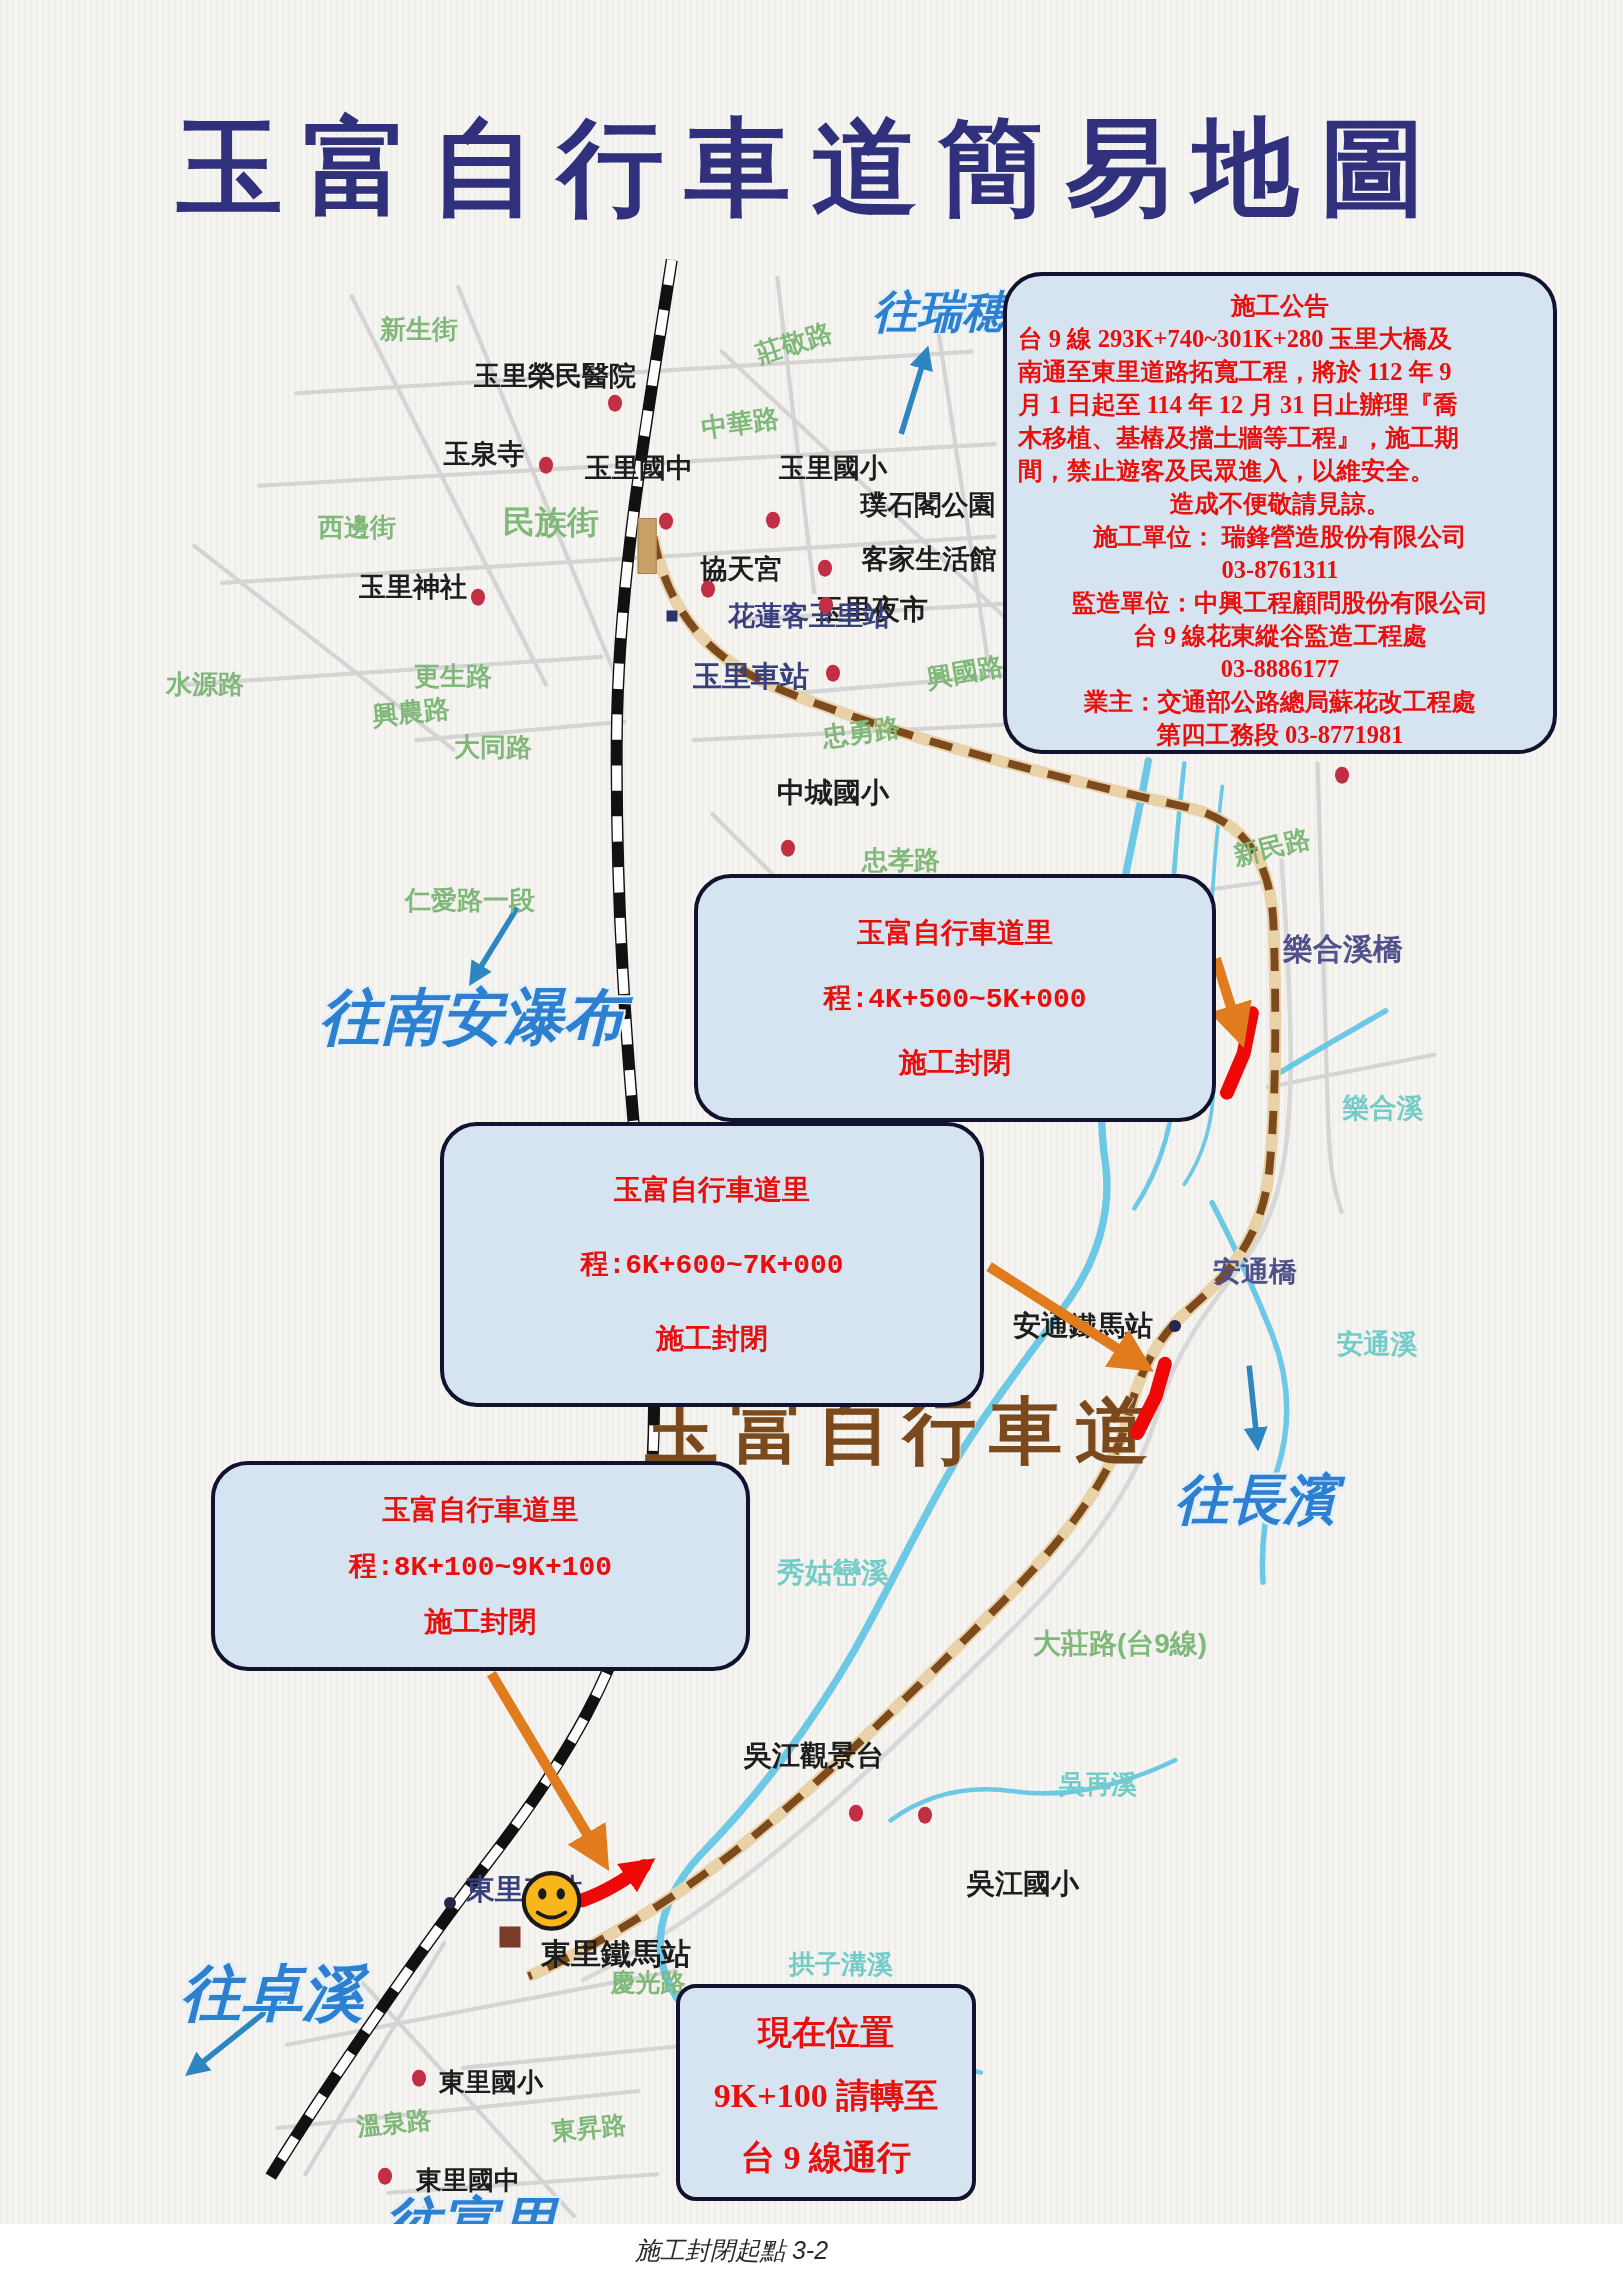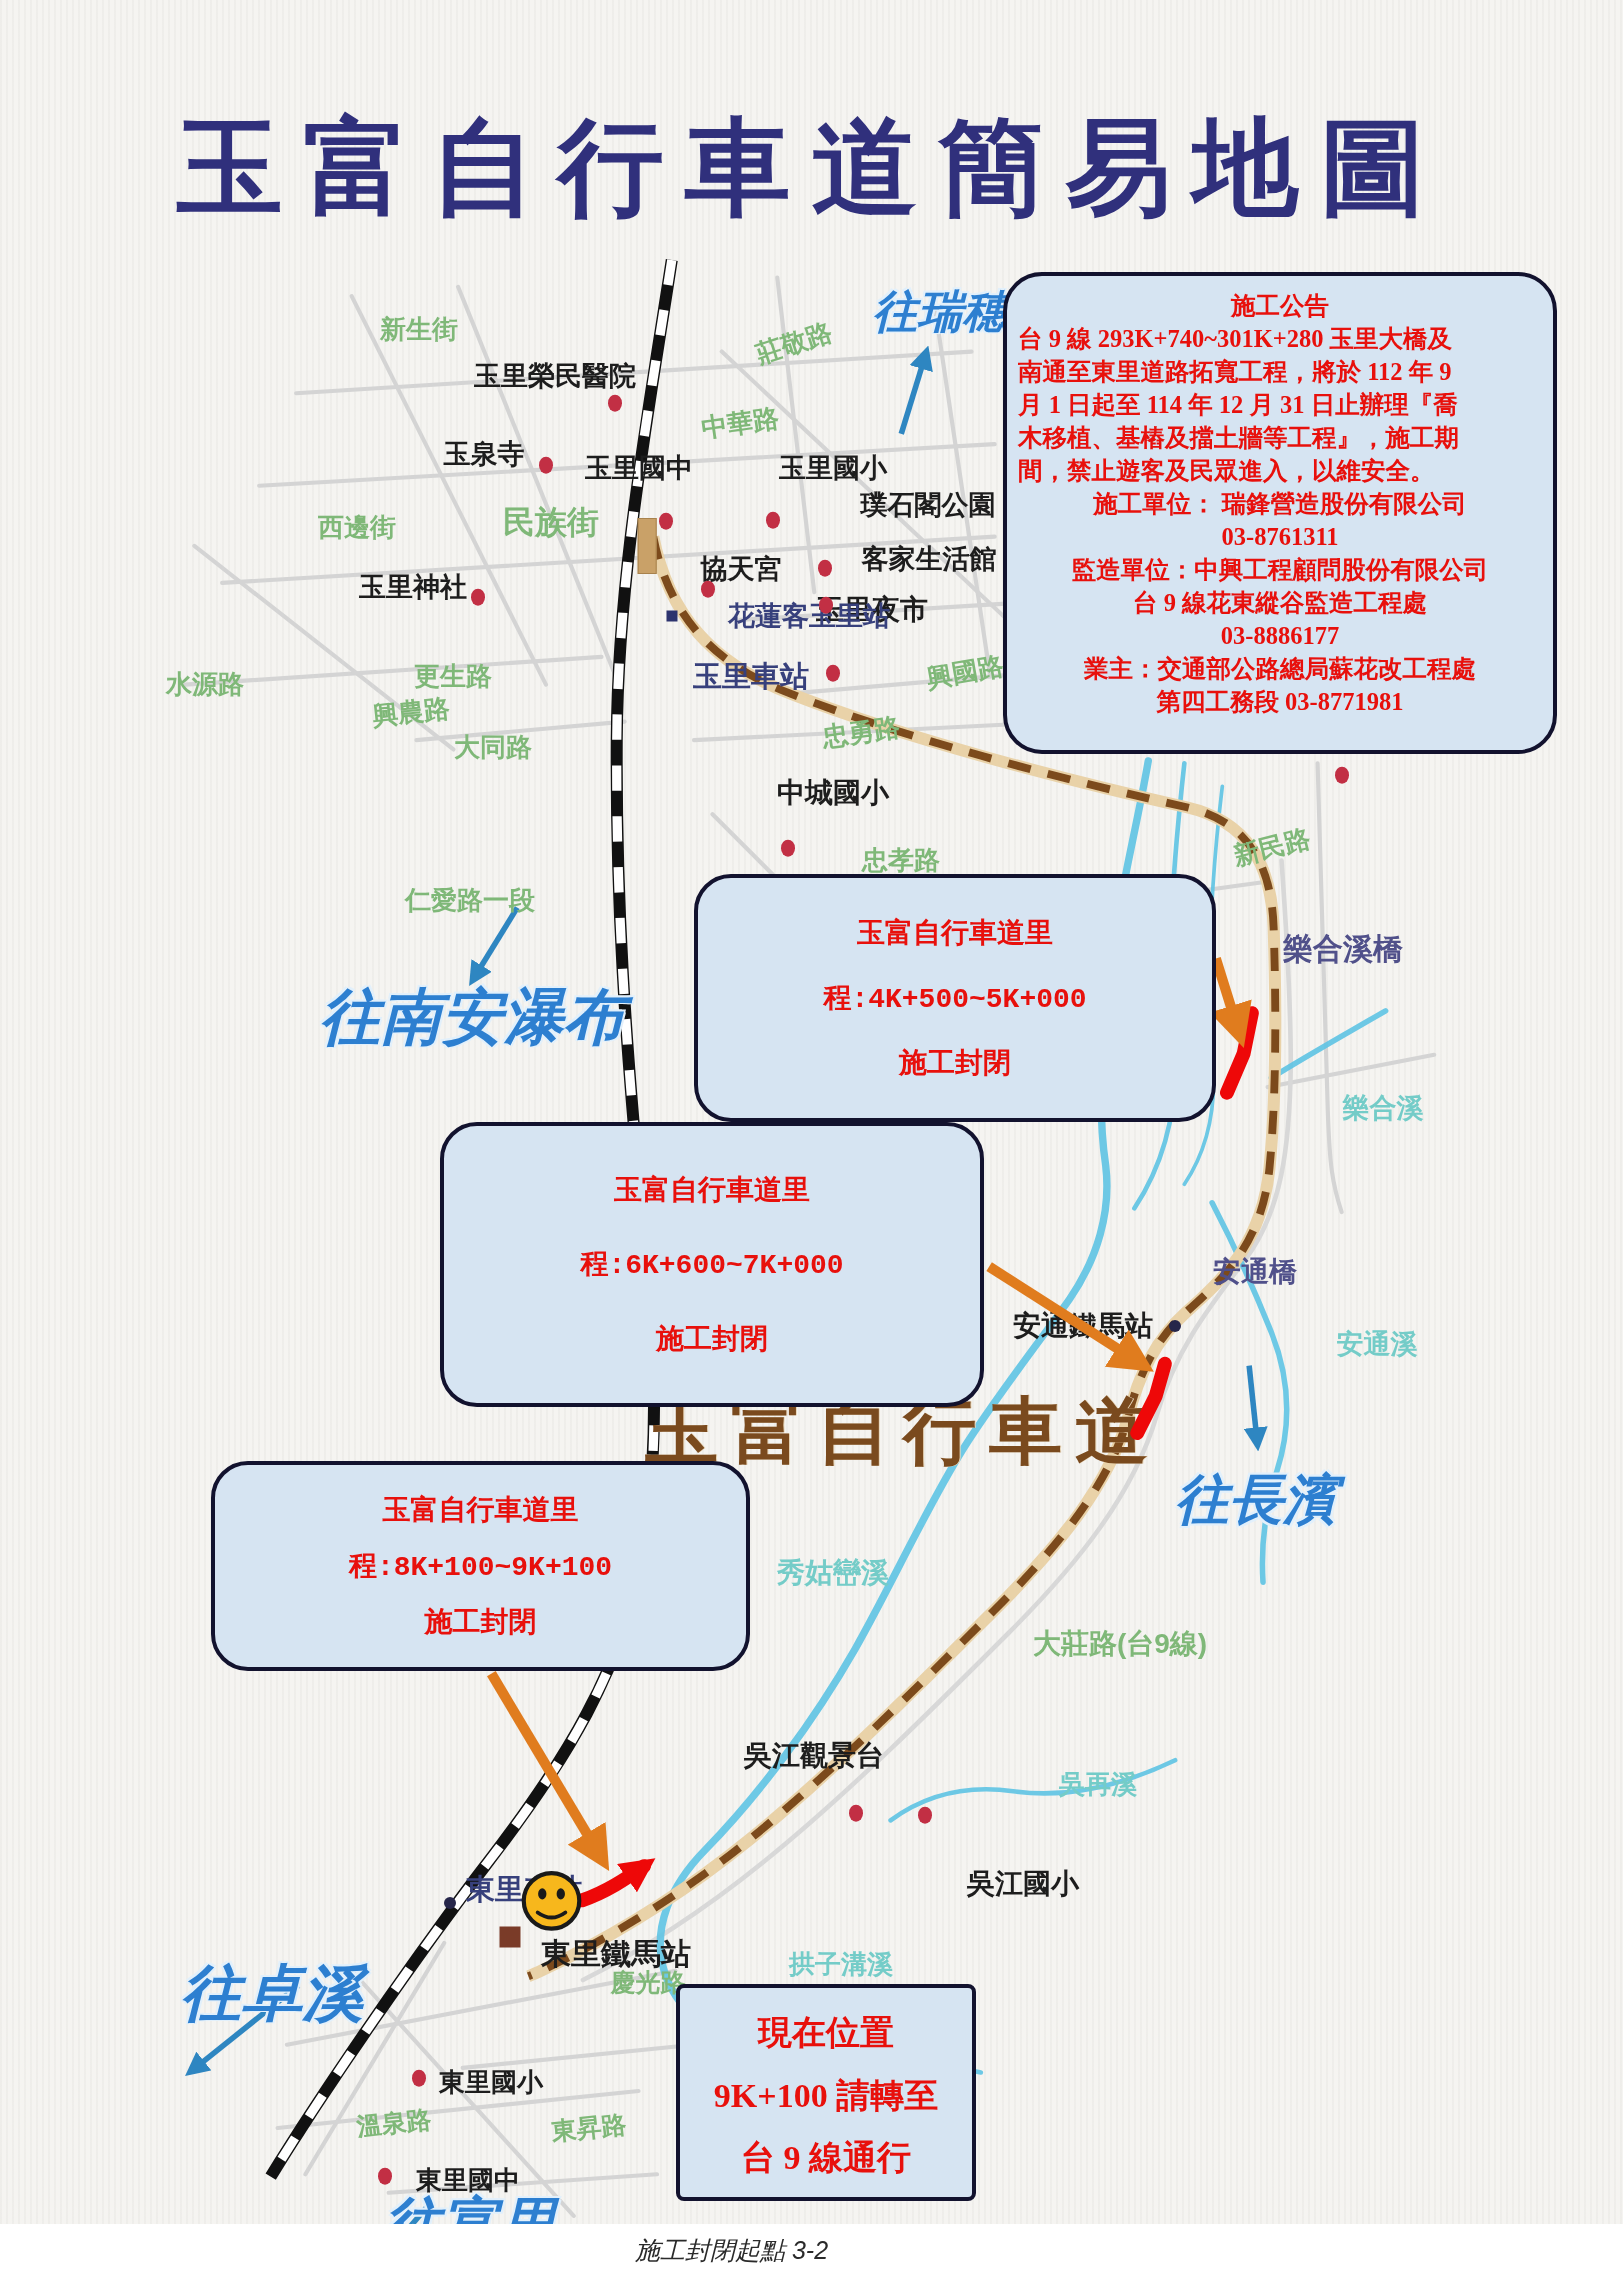--- a/index.html
+++ b/index.html
@@ -46,21 +46,21 @@
     border-radius:37px;display:flex;flex-direction:column;
     justify-content:space-evenly;align-items:center;text-align:center;
     padding:8.3px 4.6px;
   }
   .callout .cl{font-size:28px;font-family:Liberation Mono, monospace;}
   #notice-box{border-radius:39px;padding:13px 11px;}
   #notice-box .nl{font-size:24.5px;line-height:33px;white-space:nowrap;}
   #notice-box .nl.c{text-align:center;}
   #notice-box .nl.l{text-align:left;}
   #current-box{
-    border-radius:8px;display:flex;flex-direction:column;justify-content:flex-end;
+    border-radius:20px;display:flex;flex-direction:column;justify-content:flex-end;
     align-items:center;text-align:center;padding-bottom:15.7px;gap:16.7px;
   }
   #current-box .cl{font-size:34px;white-space:nowrap;}
   #bottom-strip{position:absolute;left:0;top:2224px;width:100%;height:72px;background:#ffffff;}
   #footer-note{
     position:absolute;left:635px;top:2234px;font-size:25px;color:#2a2a2a;
     font-family:"Liberation Sans", sans-serif;
     font-style:italic;
   }
 </style>
@@ -239,20 +239,21 @@
     </g>
   </svg>
 
   <div id="notice-box" class="bubble" style="left:1003px;top:272px;width:554px;height:482px;">
       <div class="nl c">施工公告</div>
       <div class="nl l">台 9 線 293K+740~301K+280 玉里大橋及</div>
       <div class="nl l">南通至東里道路拓寬工程，將於 112 年 9</div>
       <div class="nl l">月 1 日起至 114 年 12 月 31 日止辦理『喬</div>
       <div class="nl l">木移植、基樁及擋土牆等工程』，施工期</div>
       <div class="nl l">間，禁止遊客及民眾進入，以維安全。</div>
+      <div class="nl c">造成不便敬請見諒。</div>
       <div class="nl c">施工單位： 瑞鋒營造股份有限公司</div>
       <div class="nl c">03-8761311</div>
       <div class="nl c">監造單位：中興工程顧問股份有限公司</div>
       <div class="nl c">台 9 線花東縱谷監造工程處</div>
       <div class="nl c">03-8886177</div>
       <div class="nl c">業主：交通部公路總局蘇花改工程處</div>
       <div class="nl c">第四工務段 03-8771981</div>
     </div>
 
   <div class="callout bubble" style="left:694px;top:874px;width:522px;height:248px;">

